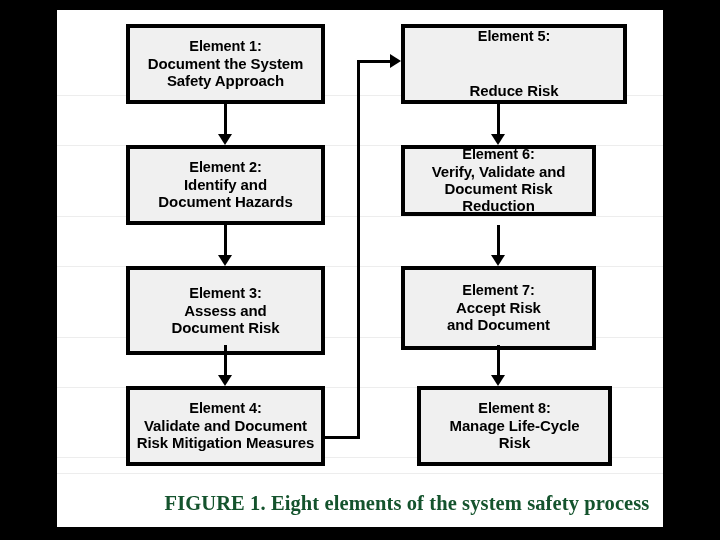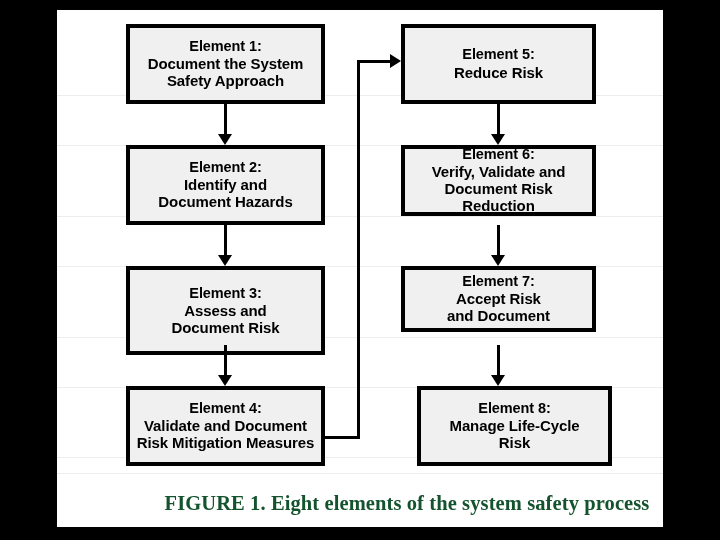--- a/index.html
+++ b/index.html
@@ -146,33 +146,33 @@
       <div class="node-body">Assess and
 Document Risk</div>
     </div>
 
     <div class="node" style="left:69px;  top:376px; width:199px; height:80px;">
       <div class="node-title">Element 4:</div>
       <div class="node-body">Validate and Document
 Risk Mitigation Measures</div>
     </div>
 
-    <div class="node" style="left:344px; top:14px;  width:195px; height:80px;">
+    <div class="node" style="left:344px; top:14px;  width:226px; height:80px;justify-content:space-between;">
       <div class="node-title">Element 5:</div>
       <div class="node-body">Reduce Risk</div>
     </div>
 
     <div class="node" style="left:344px; top:135px; width:195px; height:71px;">
       <div class="node-title">Element 6:</div>
       <div class="node-body">Verify, Validate and
 Document Risk
 Reduction</div>
     </div>
 
-    <div class="node" style="left:344px; top:256px; width:195px; height:66px;">
+    <div class="node" style="left:344px; top:256px; width:195px; height:84px;">
       <div class="node-title">Element 7:</div>
       <div class="node-body">Accept Risk
 and Document</div>
     </div>
 
     <div class="node" style="left:360px; top:376px; width:195px; height:80px;">
       <div class="node-title">Element 8:</div>
       <div class="node-body">Manage Life-Cycle
 Risk</div>
     </div>

